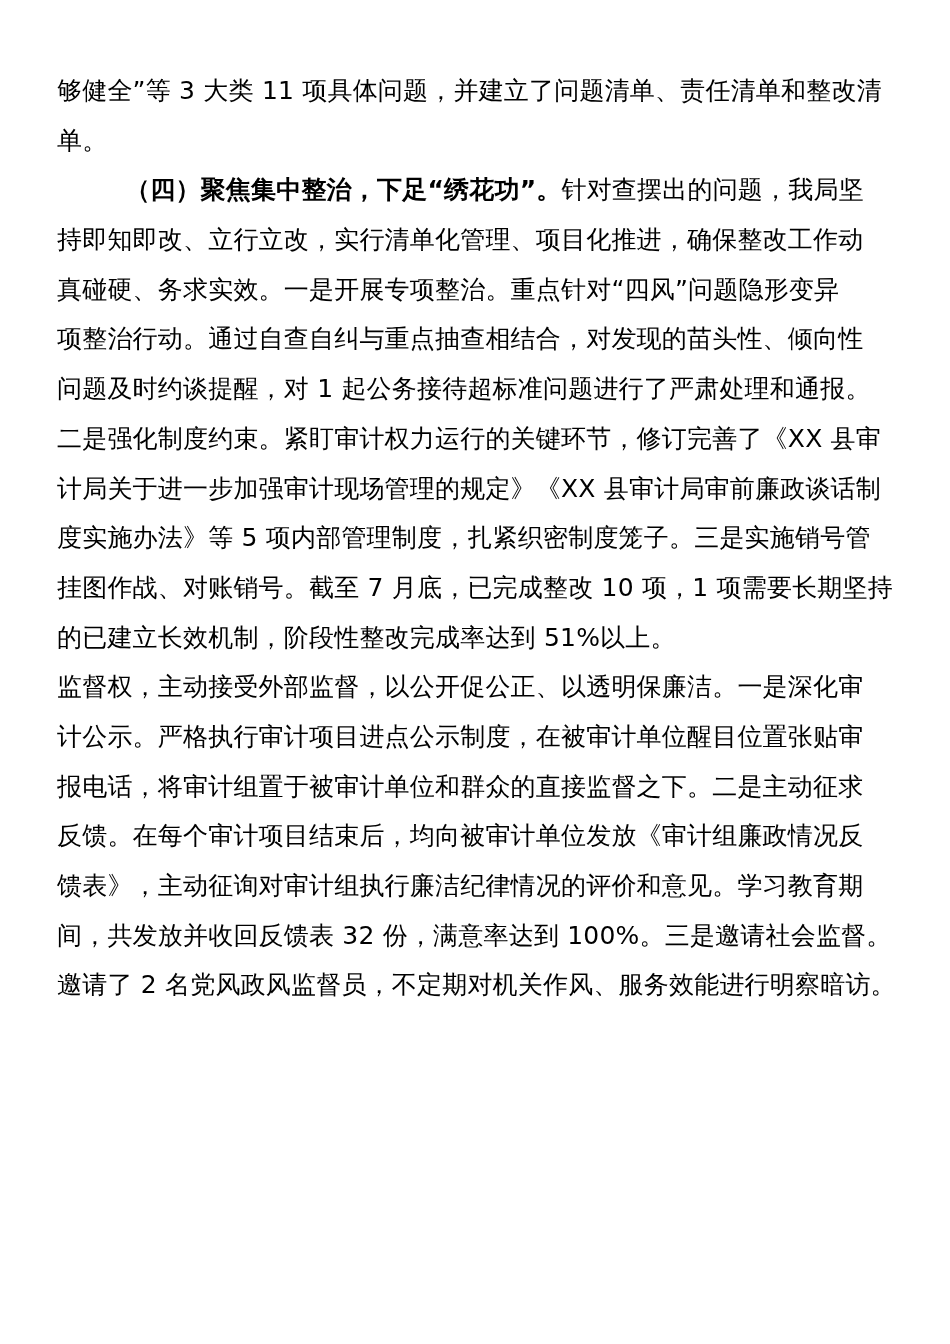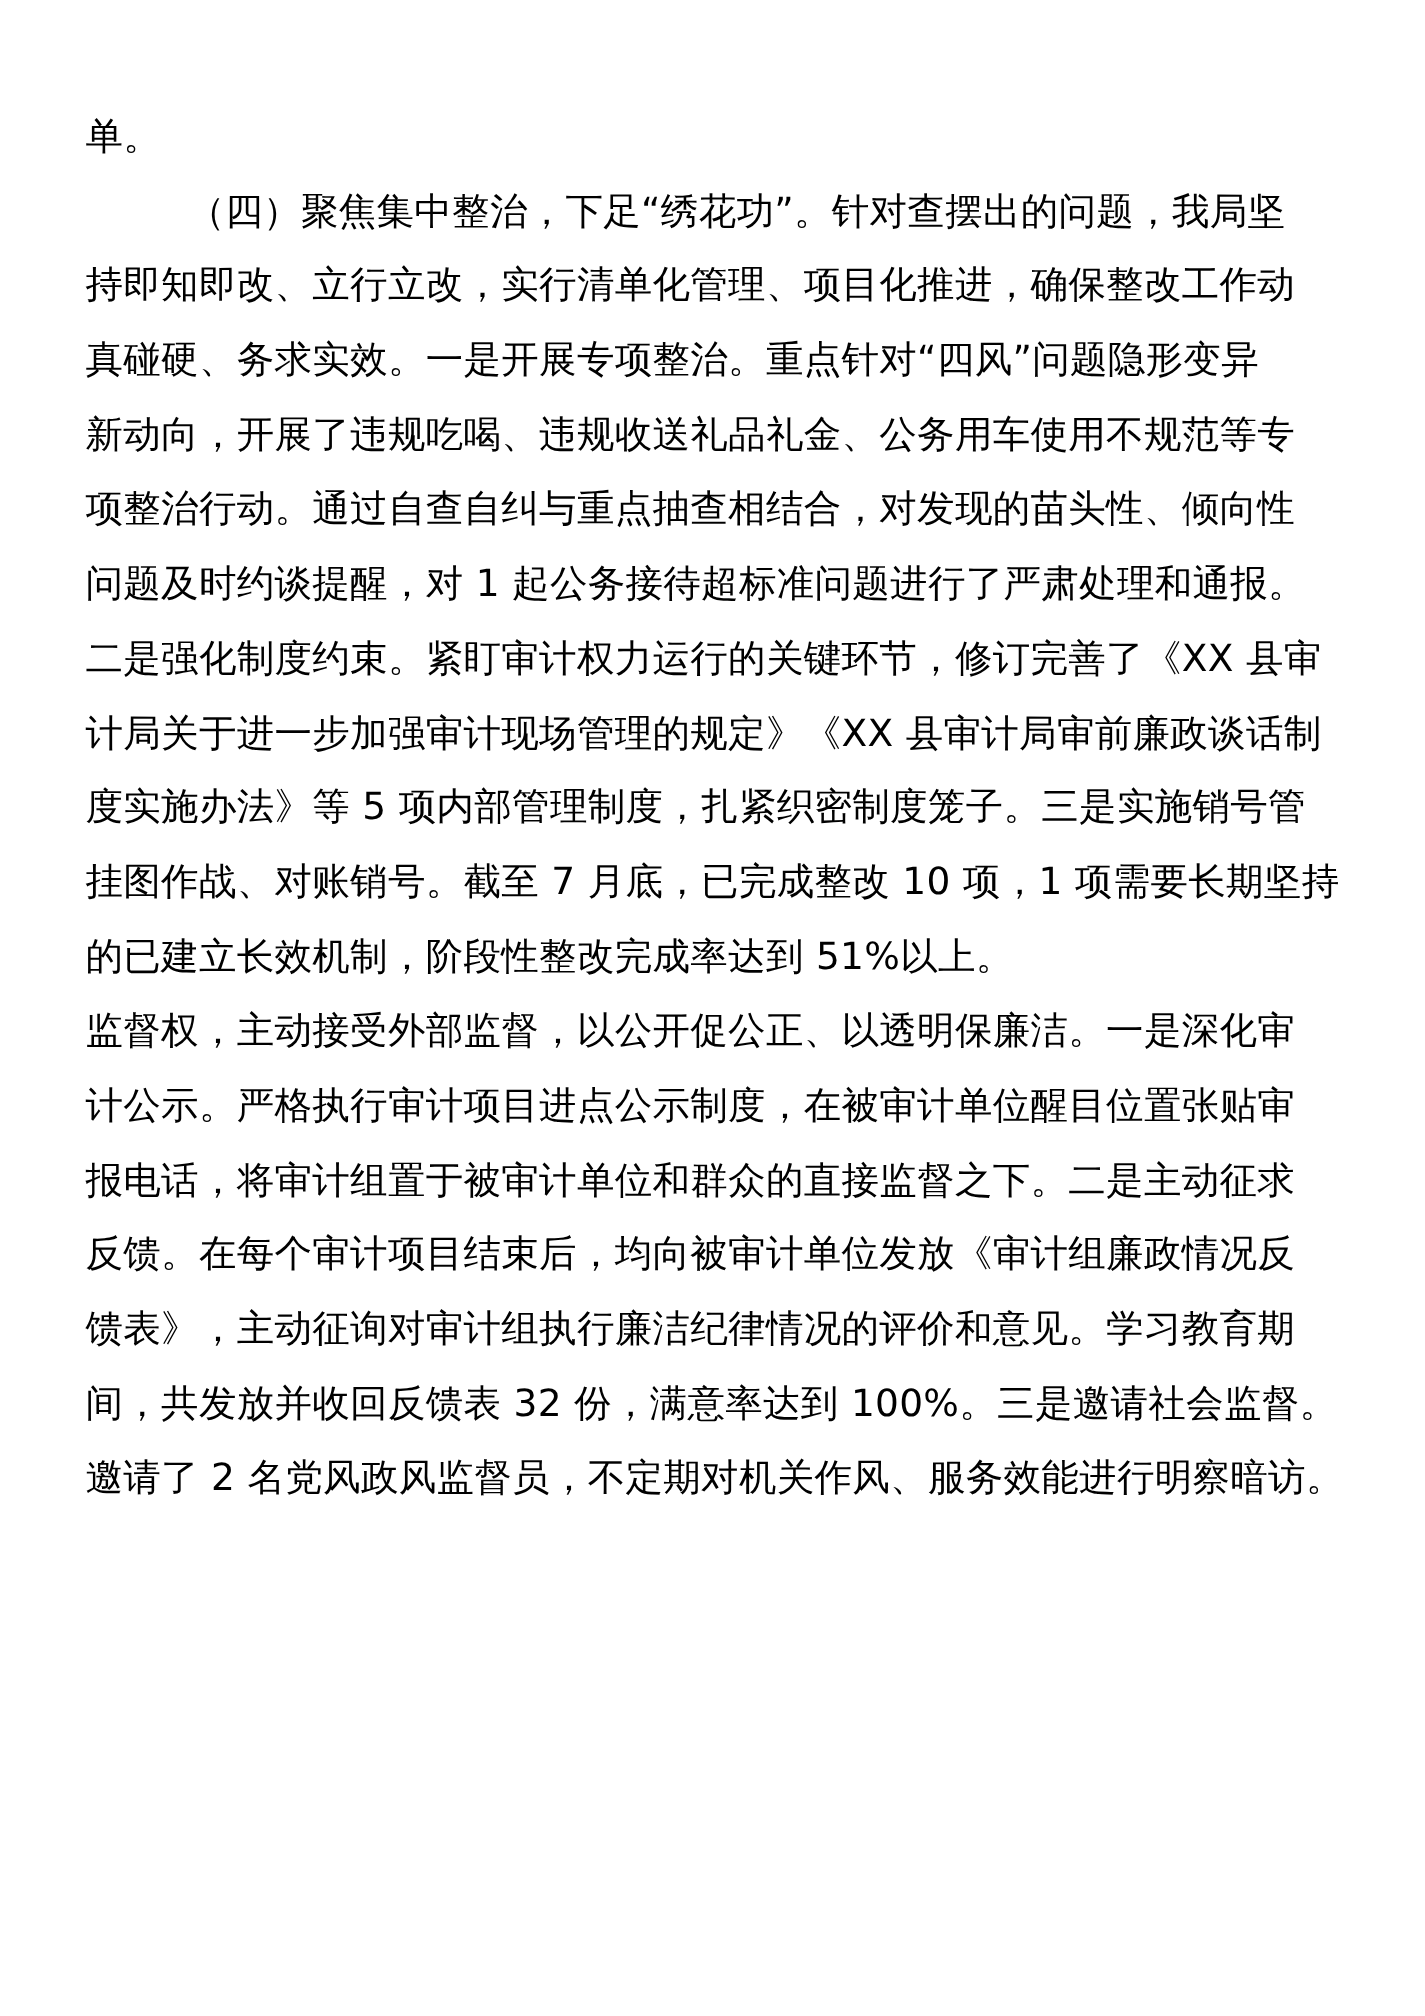--- a/index.html
+++ b/index.html
@@ -26,32 +26,32 @@
       line-height: 49.7px;
       font-size: 25px;
       white-space: nowrap;
       overflow: visible;
       letter-spacing: 0.2px;
     }
     .indent {
       padding-left: 68px;
     }
     .bold {
-      font-weight: normal;
+      font-weight: bold;
     }
   </style>
 </head>
 <body>
 
 <div class="page">
+  <div class="line">够健全”等 3 大类 11 项具体问题，并建立了问题清单、责任清单和整改清</div>
   <div class="line">单。</div>
   <div class="line indent"><span class="bold">（四）聚焦集中整治，下足“绣花功”。</span><span>针对查摆出的问题，我局坚</span></div>
   <div class="line">持即知即改、立行立改，实行清单化管理、项目化推进，确保整改工作动</div>
   <div class="line">真碰硬、务求实效。一是开展专项整治。重点针对“四风”问题隐形变异</div>
-  <div class="line">新动向，开展了违规吃喝、违规收送礼品礼金、公务用车使用不规范等专</div>
   <div class="line">项整治行动。通过自查自纠与重点抽查相结合，对发现的苗头性、倾向性</div>
   <div class="line">问题及时约谈提醒，对 1 起公务接待超标准问题进行了严肃处理和通报。</div>
   <div class="line">二是强化制度约束。紧盯审计权力运行的关键环节，修订完善了《XX 县审</div>
   <div class="line">计局关于进一步加强审计现场管理的规定》《XX 县审计局审前廉政谈话制</div>
   <div class="line">度实施办法》等 5 项内部管理制度，扎紧织密制度笼子。三是实施销号管</div>
   <div class="line">挂图作战、对账销号。截至 7 月底，已完成整改 10 项，1 项需要长期坚持</div>
   <div class="line">的已建立长效机制，阶段性整改完成率达到 51%以上。</div>
   <div class="line">监督权，主动接受外部监督，以公开促公正、以透明保廉洁。一是深化审</div>
   <div class="line">计公示。严格执行审计项目进点公示制度，在被审计单位醒目位置张贴审</div>
   <div class="line">报电话，将审计组置于被审计单位和群众的直接监督之下。二是主动征求</div>

